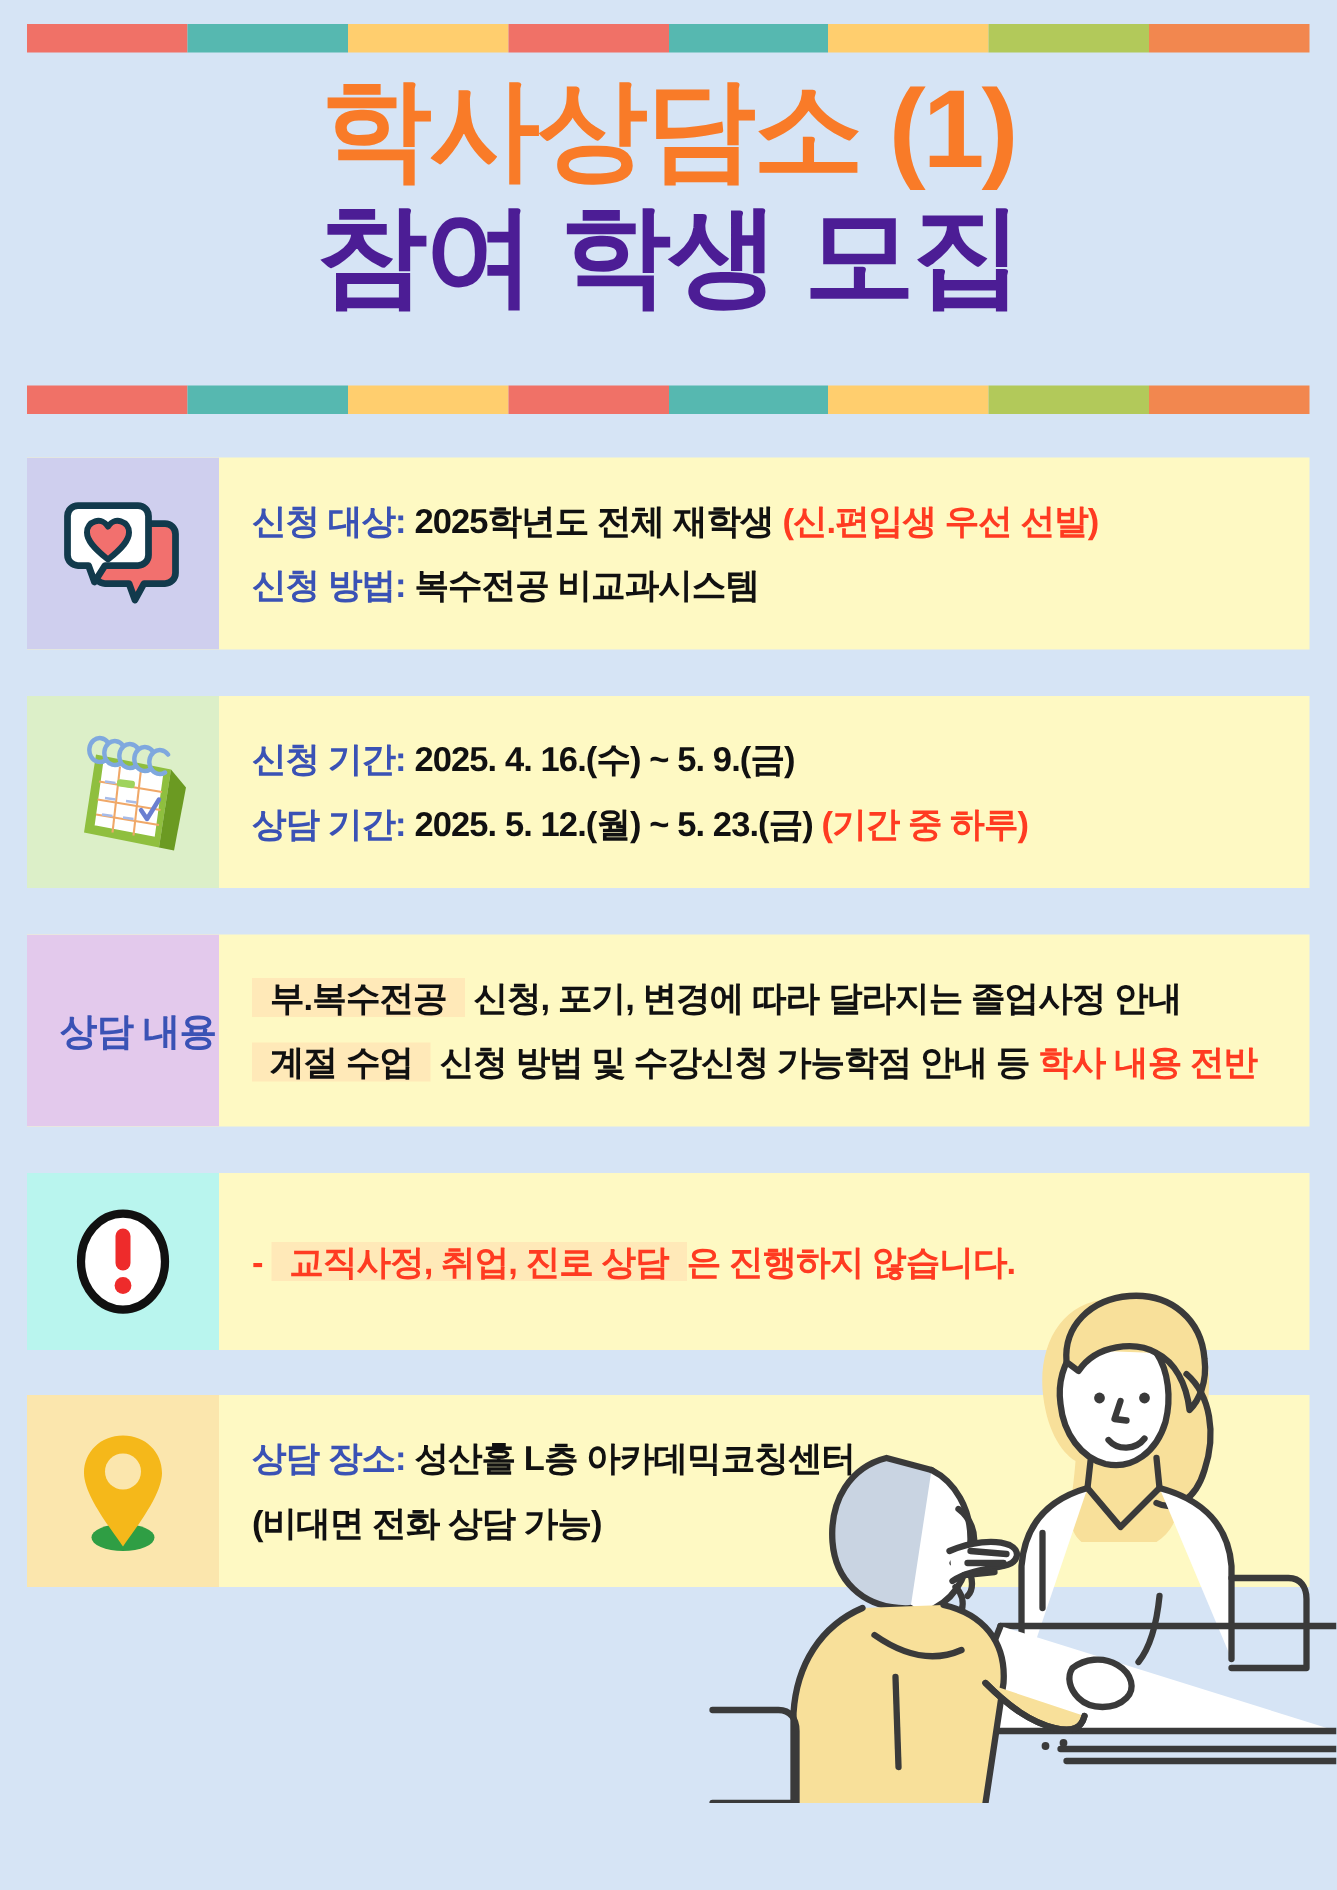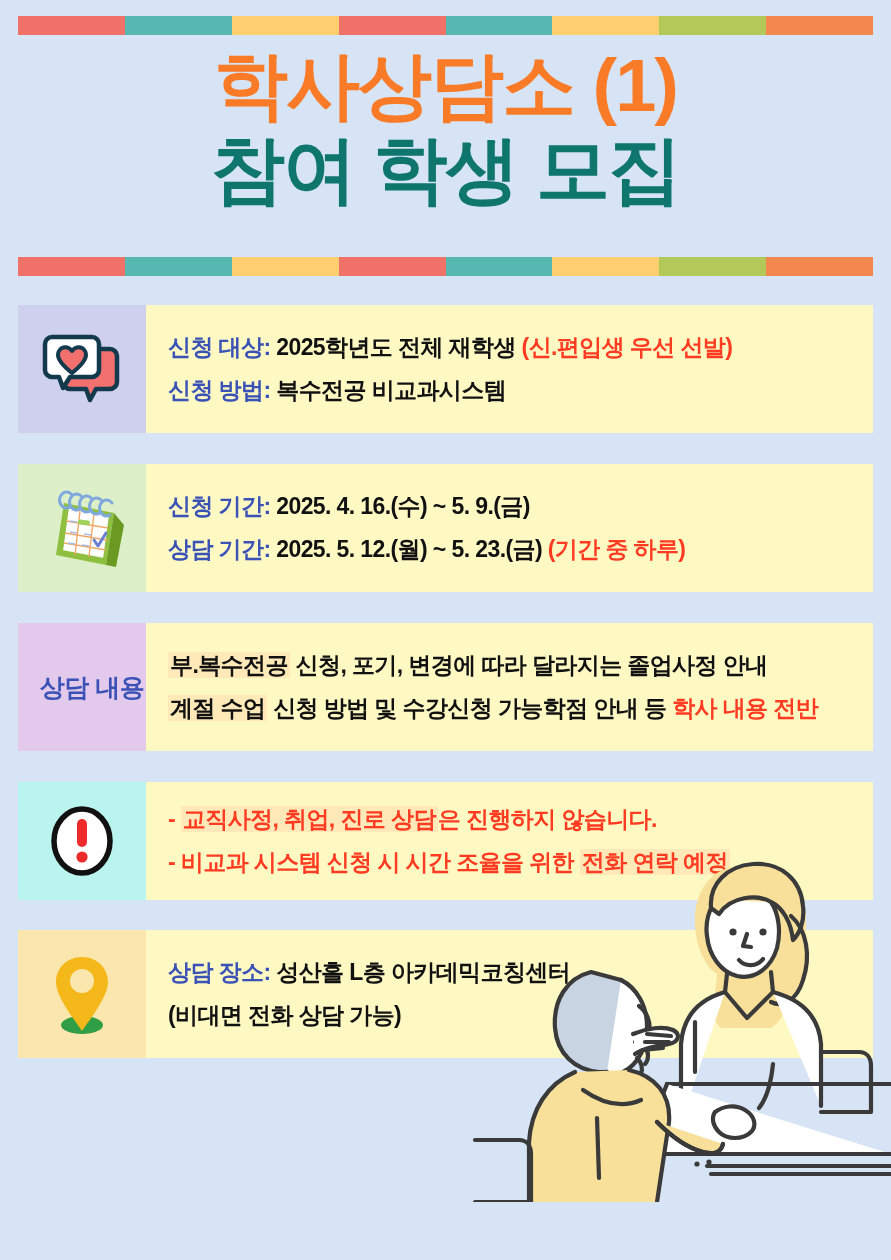--- a/index.html
+++ b/index.html
@@ -22,21 +22,21 @@
   .title-block{position:absolute;left:0;top:44px;width:891px;text-align:center;}
   .title-line{
     font-family:"Liberation Sans", sans-serif;
     font-weight:bold;
     font-size:74px;
     line-height:84px;
     letter-spacing:-2px;
     white-space:nowrap;
   }
   .title-line.l1{color:#F97B28;}
-  .title-line.l2{color:#0f766e;}
+  .title-line.l2{color:#4c1d95;}
 
   
   .card{
     position:absolute;left:18px;width:855px;
     background:#fef9c3;
     display:flex;
     overflow:hidden;
     z-index:3;
   }
   .card .iconbox{
@@ -53,21 +53,21 @@
     font-size:23px;
     font-weight:bold;
     color:#111111;
     line-height:31px;
     white-space:nowrap;
     letter-spacing:-0.6px;
     margin:6px 0;
   }
   .lbl{color:#3A52B5;}
   .red{color:#FF3B21;}
-  .hl{background:#FFE9B8;padding:0 2px;}
+  .hl{background:#FFE9B8;padding:0 12px;}
   .blue{color:#3A52B5;}
   .sidelabel{
     font-size:25px;font-weight:bold;color:#3A52B5;
     letter-spacing:-0.5px;white-space:nowrap;margin-left:20px;
   }
 
   
   #card1{top:305px;height:128px;}
   #card2{top:464px;height:128px;}
   #card3{top:623px;height:128px;}
@@ -203,23 +203,20 @@
       <svg width="70" height="74" viewBox="0 0 70 74">
         <ellipse cx="35" cy="37" rx="28" ry="32" fill="#FFFFFF" stroke="#111111" stroke-width="5.5"></ellipse>
         <rect x="30" y="15" width="10" height="28" rx="5" fill="#EE2B2B"></rect>
         <circle cx="35" cy="53" r="5.6" fill="#EE2B2B"></circle>
       </svg>
     </div>
     <div class="content">
       <div class="line red">
         <span>- </span><span class="hl">교직사정, 취업, 진로 상담</span><span>은 진행하지 않습니다.</span>
       </div>
-      <div class="line red">
-        <span>- </span><span>비교과 시스템 신청 시 시간 조율을 위한 </span><span class="hl">전화 연락 예정</span>
-      </div>
     </div>
   </div>
 
   <div class="card" id="card5">
     <div class="iconbox bg-yel" style="background: rgb(251, 230, 173);">
       <svg width="66" height="86" viewBox="0 0 66 86">
         <ellipse cx="33" cy="74" rx="21" ry="9" fill="#2F9E44"></ellipse>
         <path d="M33 6 C18 6 7 17 7 31 C7 47 28 72 33 80 C38 72 59 47 59 31 C59 17 48 6 33 6 Z" fill="#F5B81A"></path>
         <circle cx="33" cy="30" r="12" fill="#FBE6AD"></circle>
       </svg>

